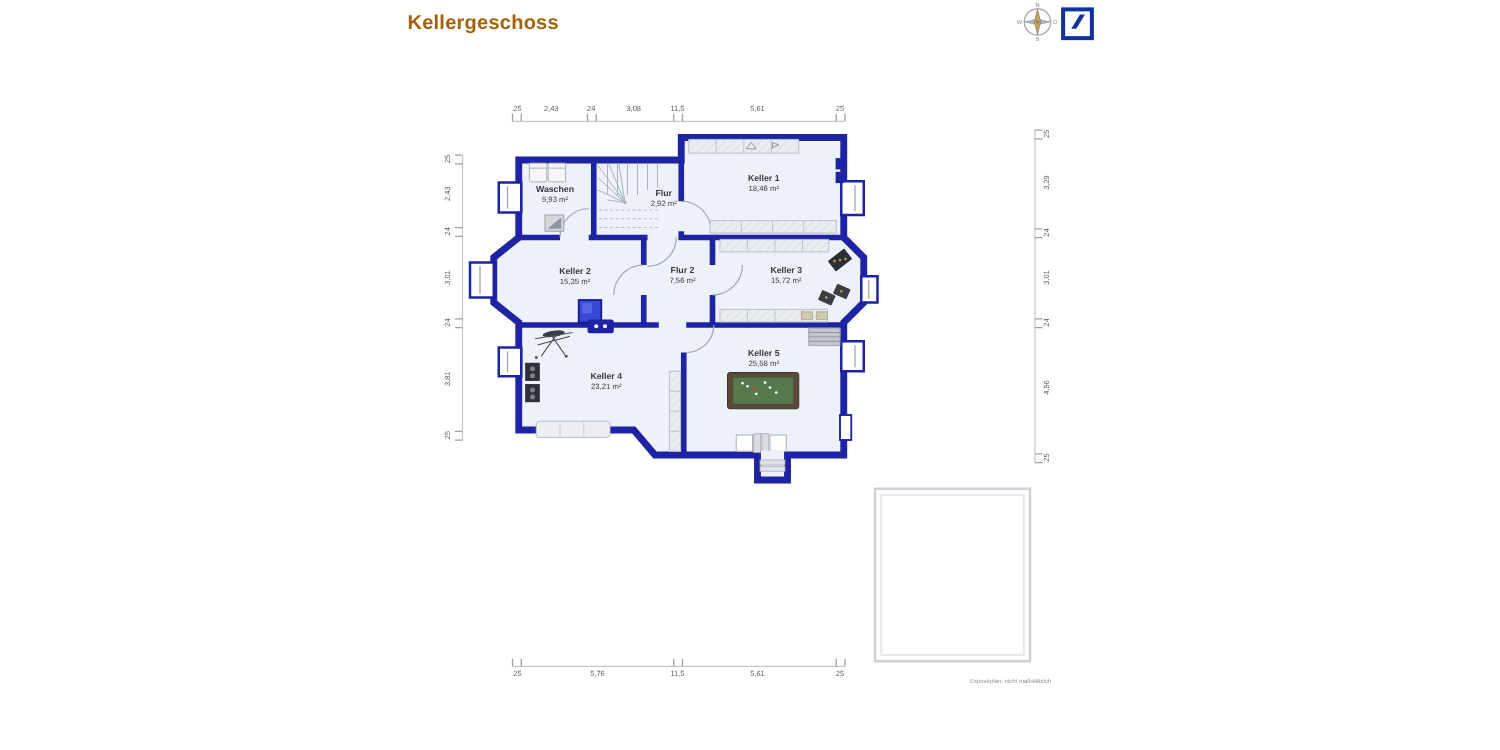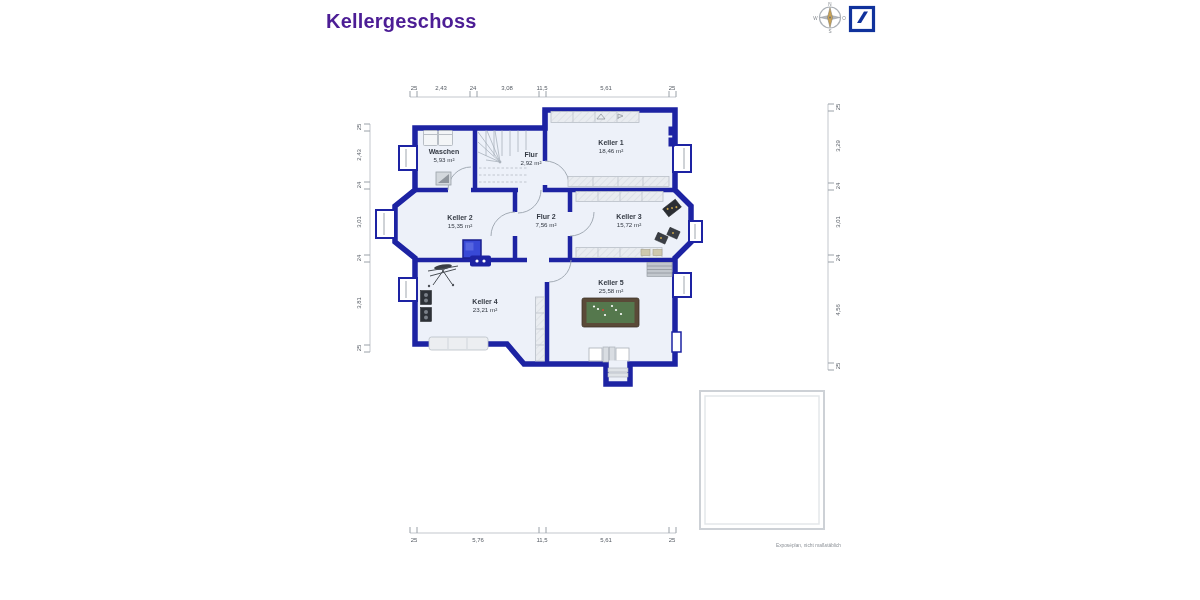--- a/index.html
+++ b/index.html
@@ -1,20 +1,20 @@
 <!DOCTYPE html>
 <html><head>
 <meta charset="utf-8">
 <style>
   html,body{margin:0;padding:0;background:#fff;}
   #stage{position:relative;width:1200px;height:600px;background:#ffffff;overflow:hidden;
          font-family:"Liberation Sans", sans-serif;}
   #plan-svg{position:absolute;left:0;top:0;}
-  .page-title{position:absolute;left:326px;top:10px;font-size:20px;font-weight:bold;
-              color:#4c1d95;letter-spacing:.2px;}
+  .page-title{position:absolute;left:326px;top:10px;font-size:16px;font-weight:bold;
+              color:#a16207;letter-spacing:.2px;}
   .room-label{position:absolute;transform:translate(-50%,-50%);text-align:center;
               color:#343a44;white-space:nowrap;}
   .room-name{display:block;font-weight:bold;font-size:7px;line-height:1.15;}
   .room-area{display:block;font-size:6.2px;line-height:1.15;}
   .dim{position:absolute;font-size:6px;color:#575d65;transform:translate(-50%,-50%);
        white-space:nowrap;}
   .dim-v{transform:translate(-50%,-50%) rotate(-90deg);}
   .compass-letter{position:absolute;font-size:4.6px;color:#81868c;
                   transform:translate(-50%,-50%);}
   .footnote{position:absolute;left:841px;top:543px;transform:translateX(-100%);

